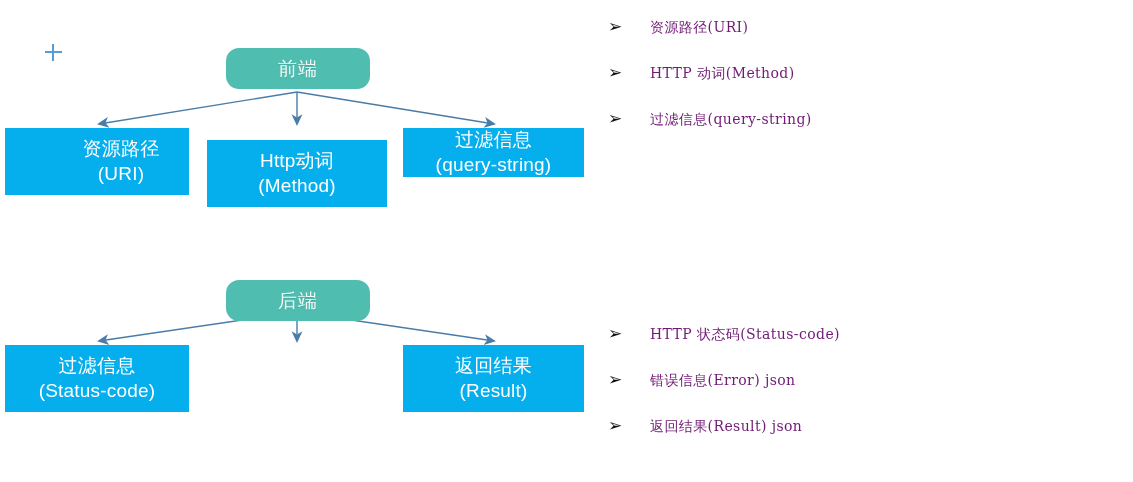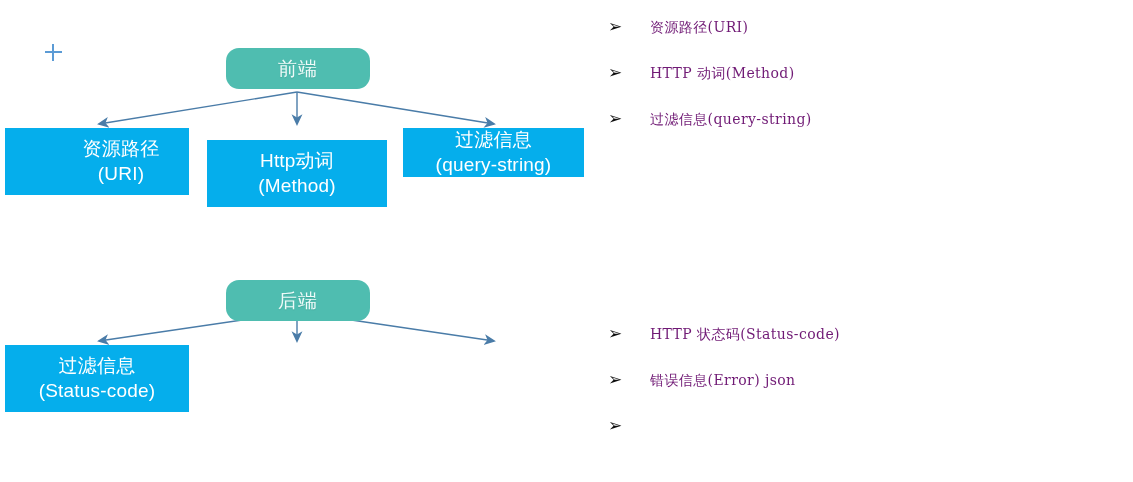--- a/index.html
+++ b/index.html
@@ -163,20 +163,24 @@
     </div>
 
     <div class="root-node" style="left:226px; top:280px; width:144px; height:41px;">
       <span>后端</span>
     </div>
 
     <div class="leaf-node" style="left:5px; top:345px; width:184px; height:67px;">
       <span class="l1">过滤信息</span>
       <span class="l2">(Status-code)</span>
     </div>
+    <div class="leaf-node" style="left:403px; top:345px; width:181px; height:67px;">
+      <span class="l1">返回结果</span>
+      <span class="l2">(Result)</span>
+    </div>
   </div>
 
   <div class="bullet-group" style="top:18px;">
     <div class="bullet-row">
       <span class="bullet-glyph">➢</span>
       <span class="bullet-text">资源路径(URI)</span>
     </div>
     <div class="bullet-row">
       <span class="bullet-glyph">➢</span>
       <span class="bullet-text">HTTP 动词(Method)</span>
@@ -191,16 +195,17 @@
     <div class="bullet-row">
       <span class="bullet-glyph">➢</span>
       <span class="bullet-text">HTTP 状态码(Status-code)</span>
     </div>
     <div class="bullet-row">
       <span class="bullet-glyph">➢</span>
       <span class="bullet-text">错误信息(Error) json</span>
     </div>
     <div class="bullet-row">
       <span class="bullet-glyph">➢</span>
+      <span class="bullet-text">返回结果(Result) json</span>
     </div>
   </div>
 
 </div>
 
 </body></html>

